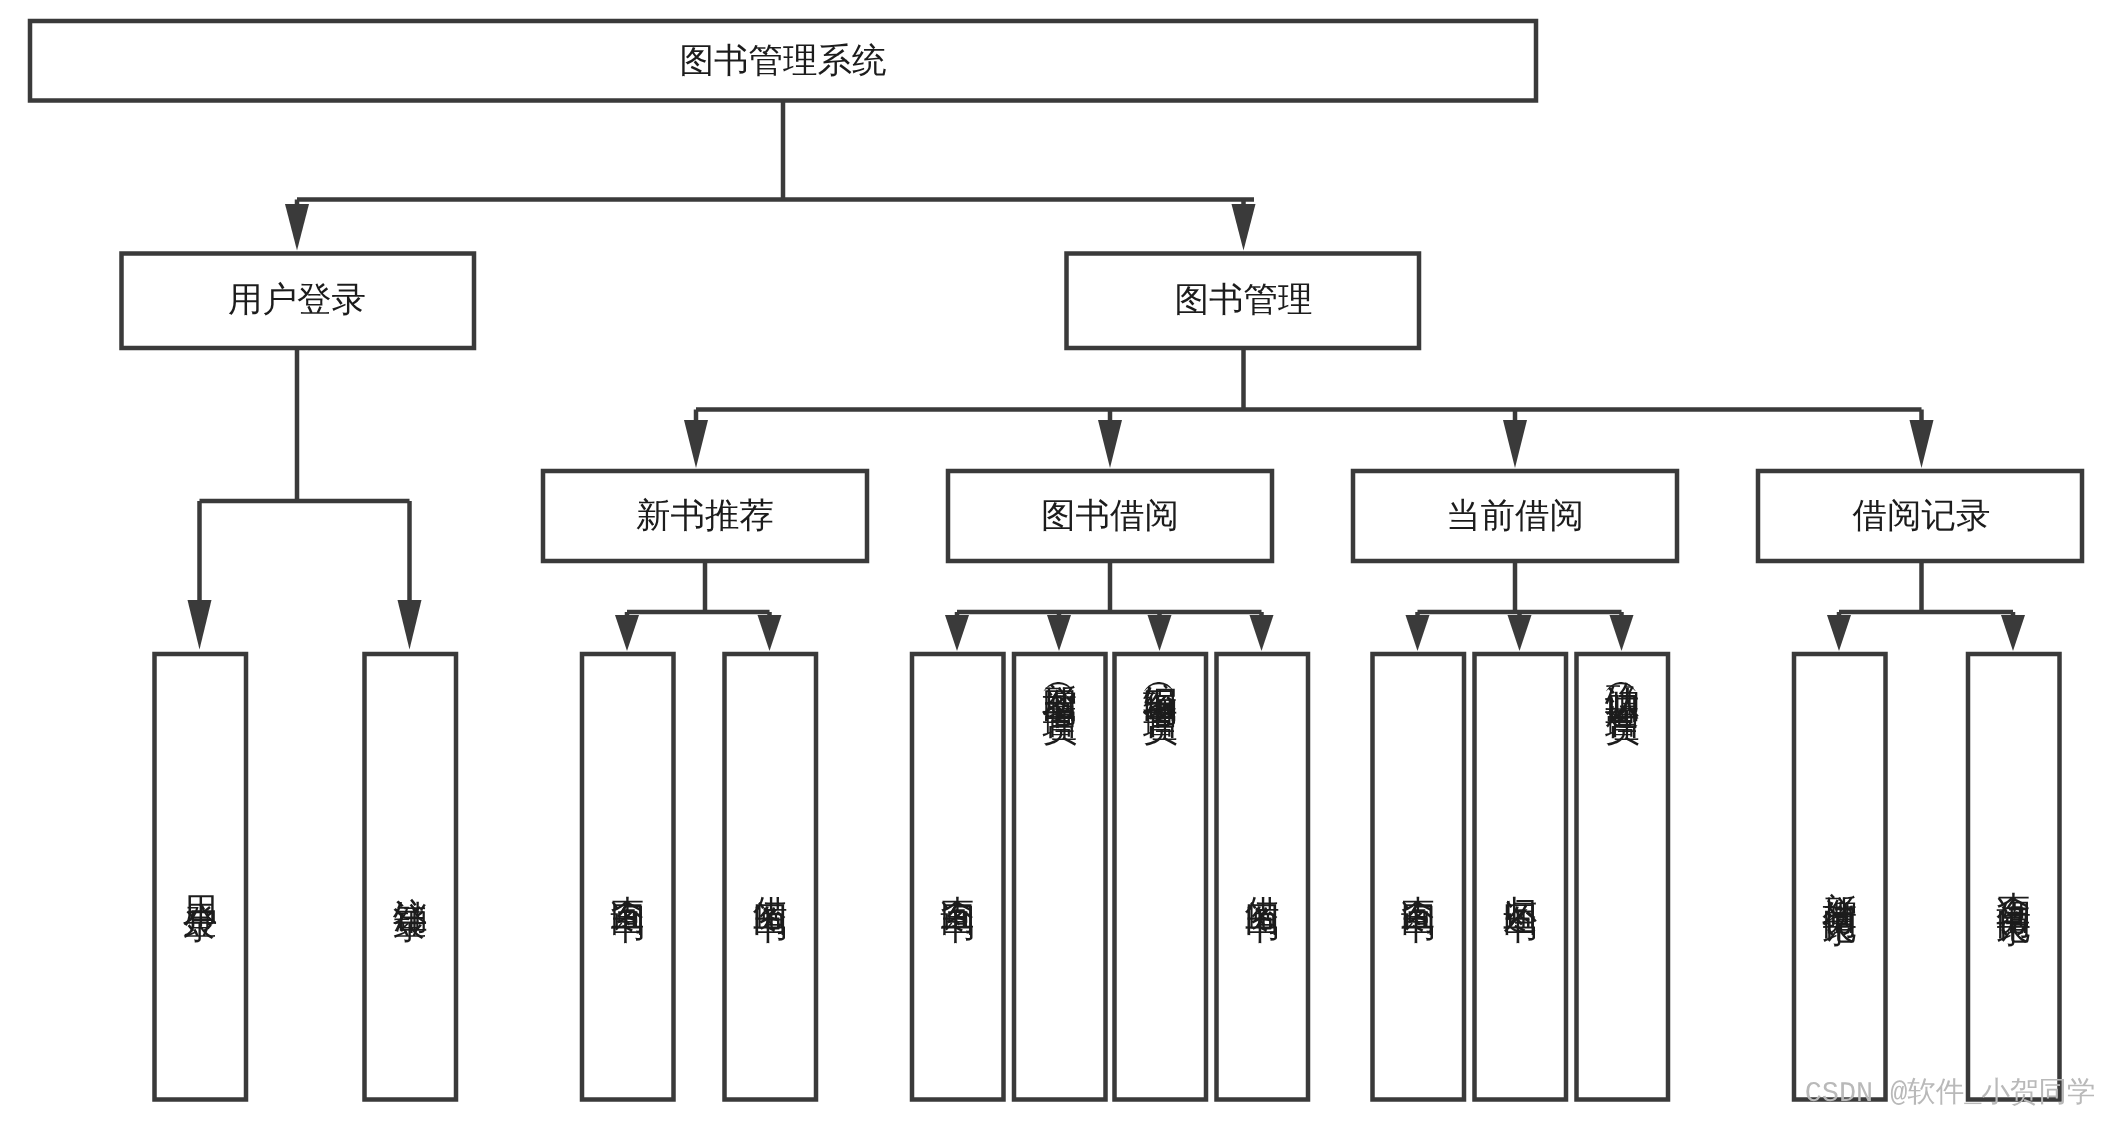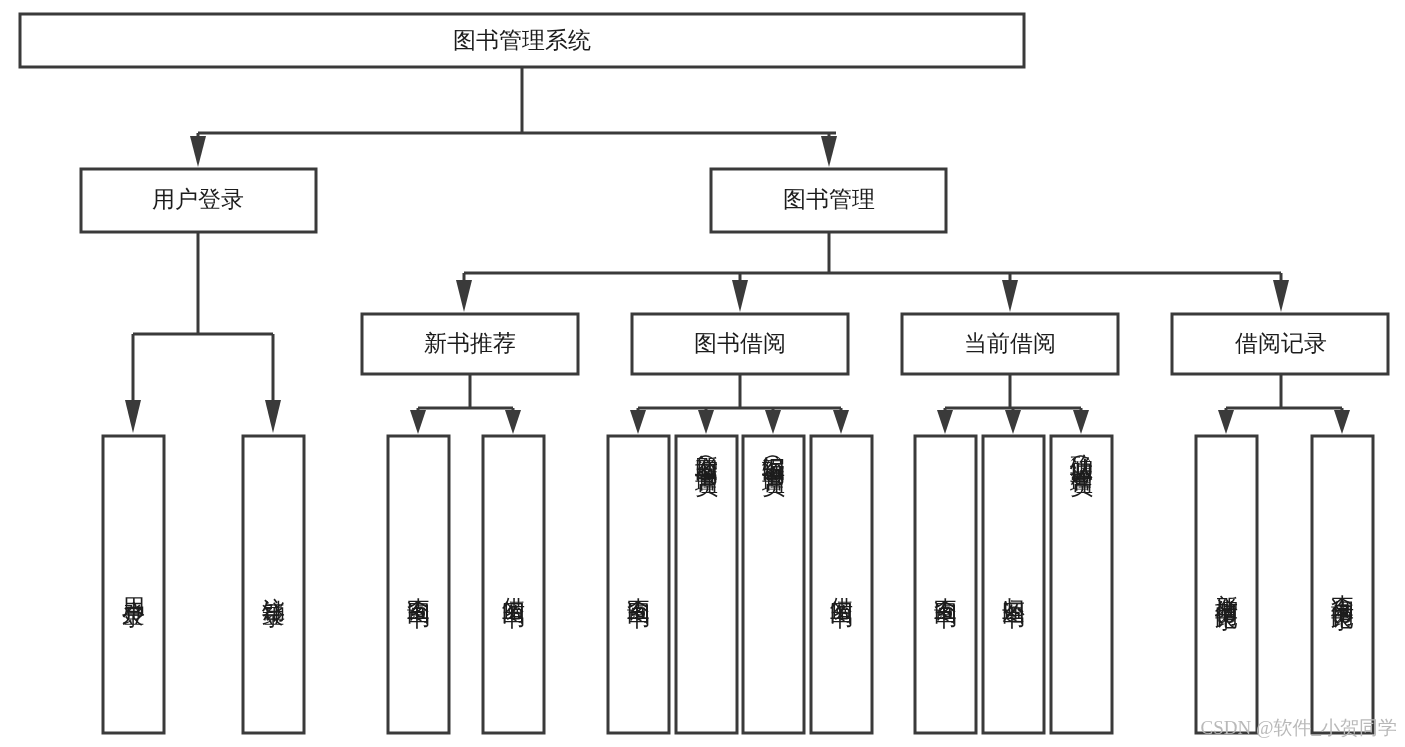--- a/index.html
+++ b/index.html
@@ -62,21 +62,21 @@
     position: absolute;
     display: flex;
     align-items: center;
     justify-content: center;
     pointer-events: none;
   }
   .watermark {
     position: absolute;
     right: 8px;
     bottom: 6px;
-    font-family: Liberation Serif, serif;
+    font-family: Liberation Mono, monospace;
     font-size: 19px;
     color: #b9b9b9;
     white-space: nowrap;
     user-select: none;
   }
 </style>
 </head>
 <body>
 
 <div id="diagram-root">

